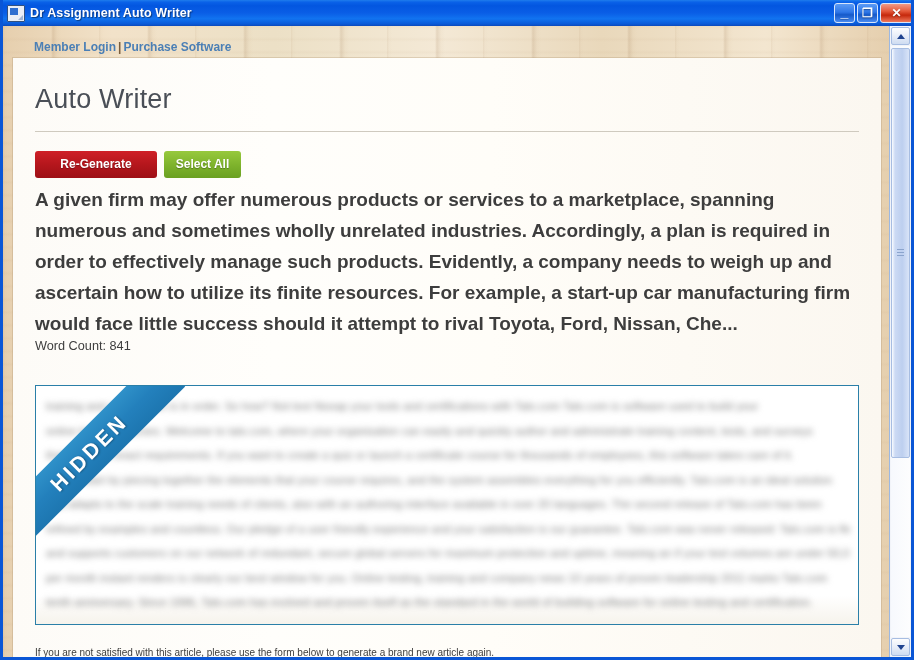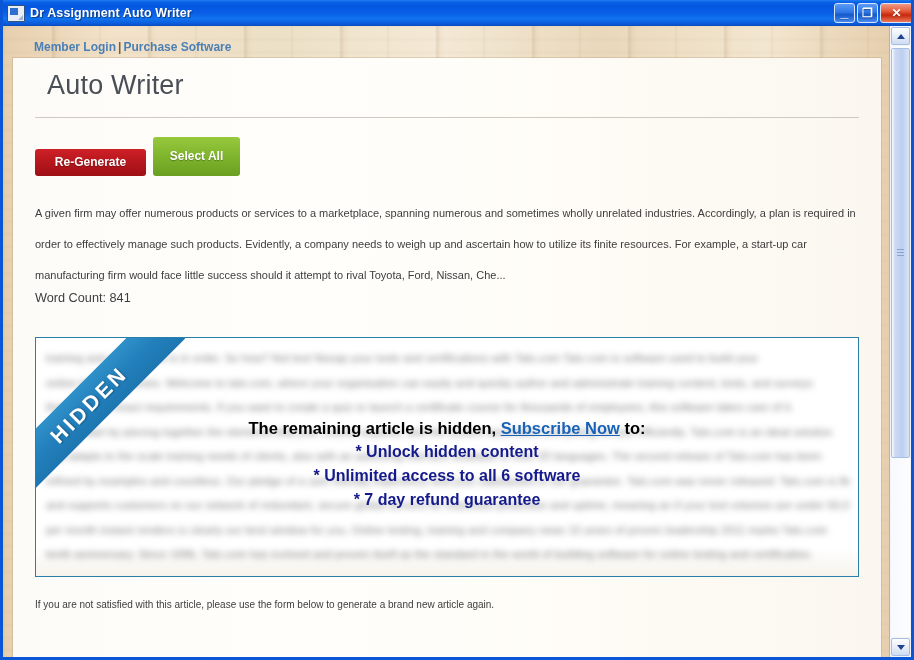--- a/index.html
+++ b/index.html
@@ -137,21 +137,22 @@
     box-sizing: border-box;
   }
   #panel-inner {
     position: relative;
     width: 868px;
     padding: 0 22px;
     box-sizing: border-box;
   }
 
   #page-title {
-    margin: 12px;
+    margin: 0;
+    padding-top: 26px;
     font-size: 27px;
     font-weight: normal;
     color: #4a4f57;
     letter-spacing: .2px;
   }
   #title-rule {
     margin-top: 16px;
     height: 1px;
     background: #cfcabf;
   }
@@ -169,36 +170,36 @@
     font-family: "Liberation Sans", sans-serif;
     font-size: 12px;
     font-weight: bold;
     padding: 7px 0 8px;
     text-align: center;
     cursor: pointer;
     text-shadow: 0 1px 1px rgba(0,0,0,.3);
     line-height: 1;
   }
   .btn.red {
-    width: 111px;
+    width: 122px;
     background: linear-gradient(to bottom, #cf2027 0%, #b4161c 52%, #9e1016 100%);
-    margin-top: 12px;
   }
   .btn.green {
-    width: 87px;
+    width: 77px;
     background: linear-gradient(to bottom, #97c93d 0%, #7eb32c 52%, #6aa021 100%);
   }
 
   
   #preview {
-    margin-top: 22px;
-    font-size: 11px;
+    margin-top: 6px;
+    font-size: 19px;
     color: #3d3d3d;
     line-height: 31px;
     max-width: 826px;
+    font-weight: bold;
   }
   #wordcount {
     font-size: 12.7px;
     color: #3d3d3d;
   }
 
   
   #hidden-box {
     position: relative;
     margin-top: 32px;
@@ -387,26 +388,20 @@
               <div>refined by examples and countless. Our pledge of a user friendly experience and your satisfaction is our guarantee. Talo.com was never released: Talo.com is flexible</div>
               <div>and supports customers on our network of redundant, secure global servers for maximum protection and uptime, meaning an if your test volumes are under 50,000 tests</div>
               <div>per month instant renders is clearly our best window for you. Online testing, training and company news 10 years of proven leadership 2011 marks Talo.com</div>
               <div>tenth anniversary. Since 1996, Talo.com has evolved and proven itself as the standard in the world of building software for online testing and certification.</div>
             </div>
 
           <div id="ribbon-wrap">
             <div id="ribbon">HIDDEN</div>
           </div>
 
-          <div id="overlay-msg">
-            <div id="overlay-line1"><span>The remaining article is hidden, </span><a id="subscribe-link" href="#">Subscribe Now</a><span> to:</span></div>
-            <div class="bullet">* Unlock hidden content</div>
-            <div class="bullet">* Unlimited access to all 6 software</div>
-            <div class="bullet">* 7 day refund guarantee</div>
-          </div>
         </div>
 
         <div id="footer-note">If you are not satisfied with this article, please use the form below to generate a brand new article again.</div>
 
       </div>
     </div>
   </div>
 
   <div id="scrollbar">
     <div class="sb-arrow up">

